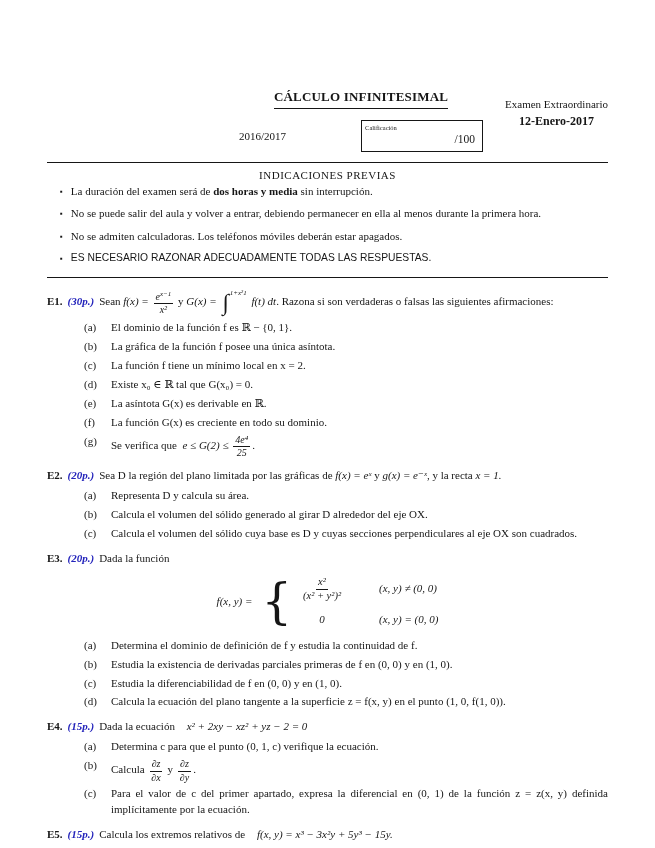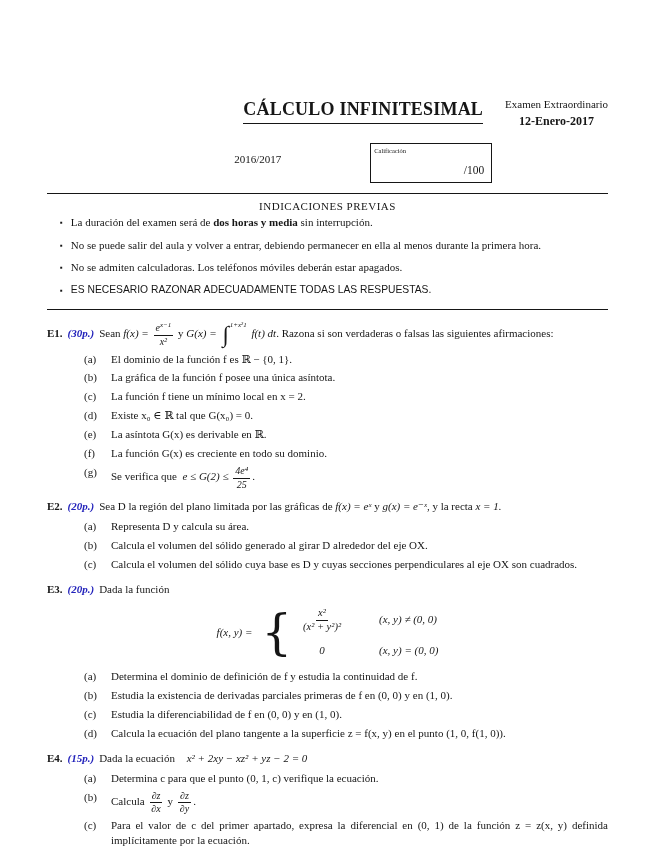--- a/index.html
+++ b/index.html
@@ -6,28 +6,28 @@
   html, body { margin: 0; padding: 0; background: #ffffff; }
   .page {
     width: 655px; height: 848px; margin: 0 auto; background: #ffffff;
     font-family: "Liberation Serif", "DejaVu Serif", serif;
     color: #161616; font-size: 11px; line-height: 1.45;
     padding: 84px 47px 30px 47px; overflow: hidden; position: relative;
   }
   
   .exam-header { display: flex; justify-content: flex-end; align-items: flex-start; }
   .header-center { display: flex; flex-direction: column; align-items: center; }
-  .exam-title { margin: 12px; font-size: 18px; font-weight: bold; letter-spacing: .2px;
+  .exam-title { margin: 4px; font-size: 13px; font-weight: bold; letter-spacing: .2px;
                 border-bottom: 1.2px solid #161616; padding-bottom: 1px; }
   .header-row { display: flex; align-items: flex-start; margin-top: 7px; gap: 33px; }
   .exam-year { font-size: 11px; margin-top: 9px; }
-  .grade-box { width: 122px; height: 40px; border: 1px solid #161616; position: relative; margin-left: 56px; }
+  .grade-box { width: 122px; height: 32px; border: 1px solid #161616; position: relative; margin-left: 42px; }
   .grade-label { position: absolute; top: 2px; left: 3px; font-size: 6.5px; }
   .grade-total { position: absolute; bottom: 3px; right: 7px; font-size: 11.5px; }
-  .exam-meta { margin-left: 10px; margin-top: 13px; text-align: center; }
+  .exam-meta { margin-left: 22px; margin-top: 13px; text-align: center; }
   .exam-type { font-size: 11px; }
   .exam-date { font-size: 12px; font-weight: bold; }
   
   .rule { height: 1px; background: #161616; margin: 10px 0 5px; }
   .rule2 { height: 1px; background: #161616; margin: 10px 0 11px; }
   .ind-heading { text-align: center; letter-spacing: .5px; margin-bottom: 0; }
   .ind-list { list-style: none; margin: 0 0 2px 13px; padding: 0; }
   .ind-item { display: flex; gap: 8px; margin-bottom: 6.5px; }
   .ind-item .bullet { font-size: 8px; line-height: 16px; flex: 0 0 auto; }
   .ind-text { text-align: justify; flex: 1; }

